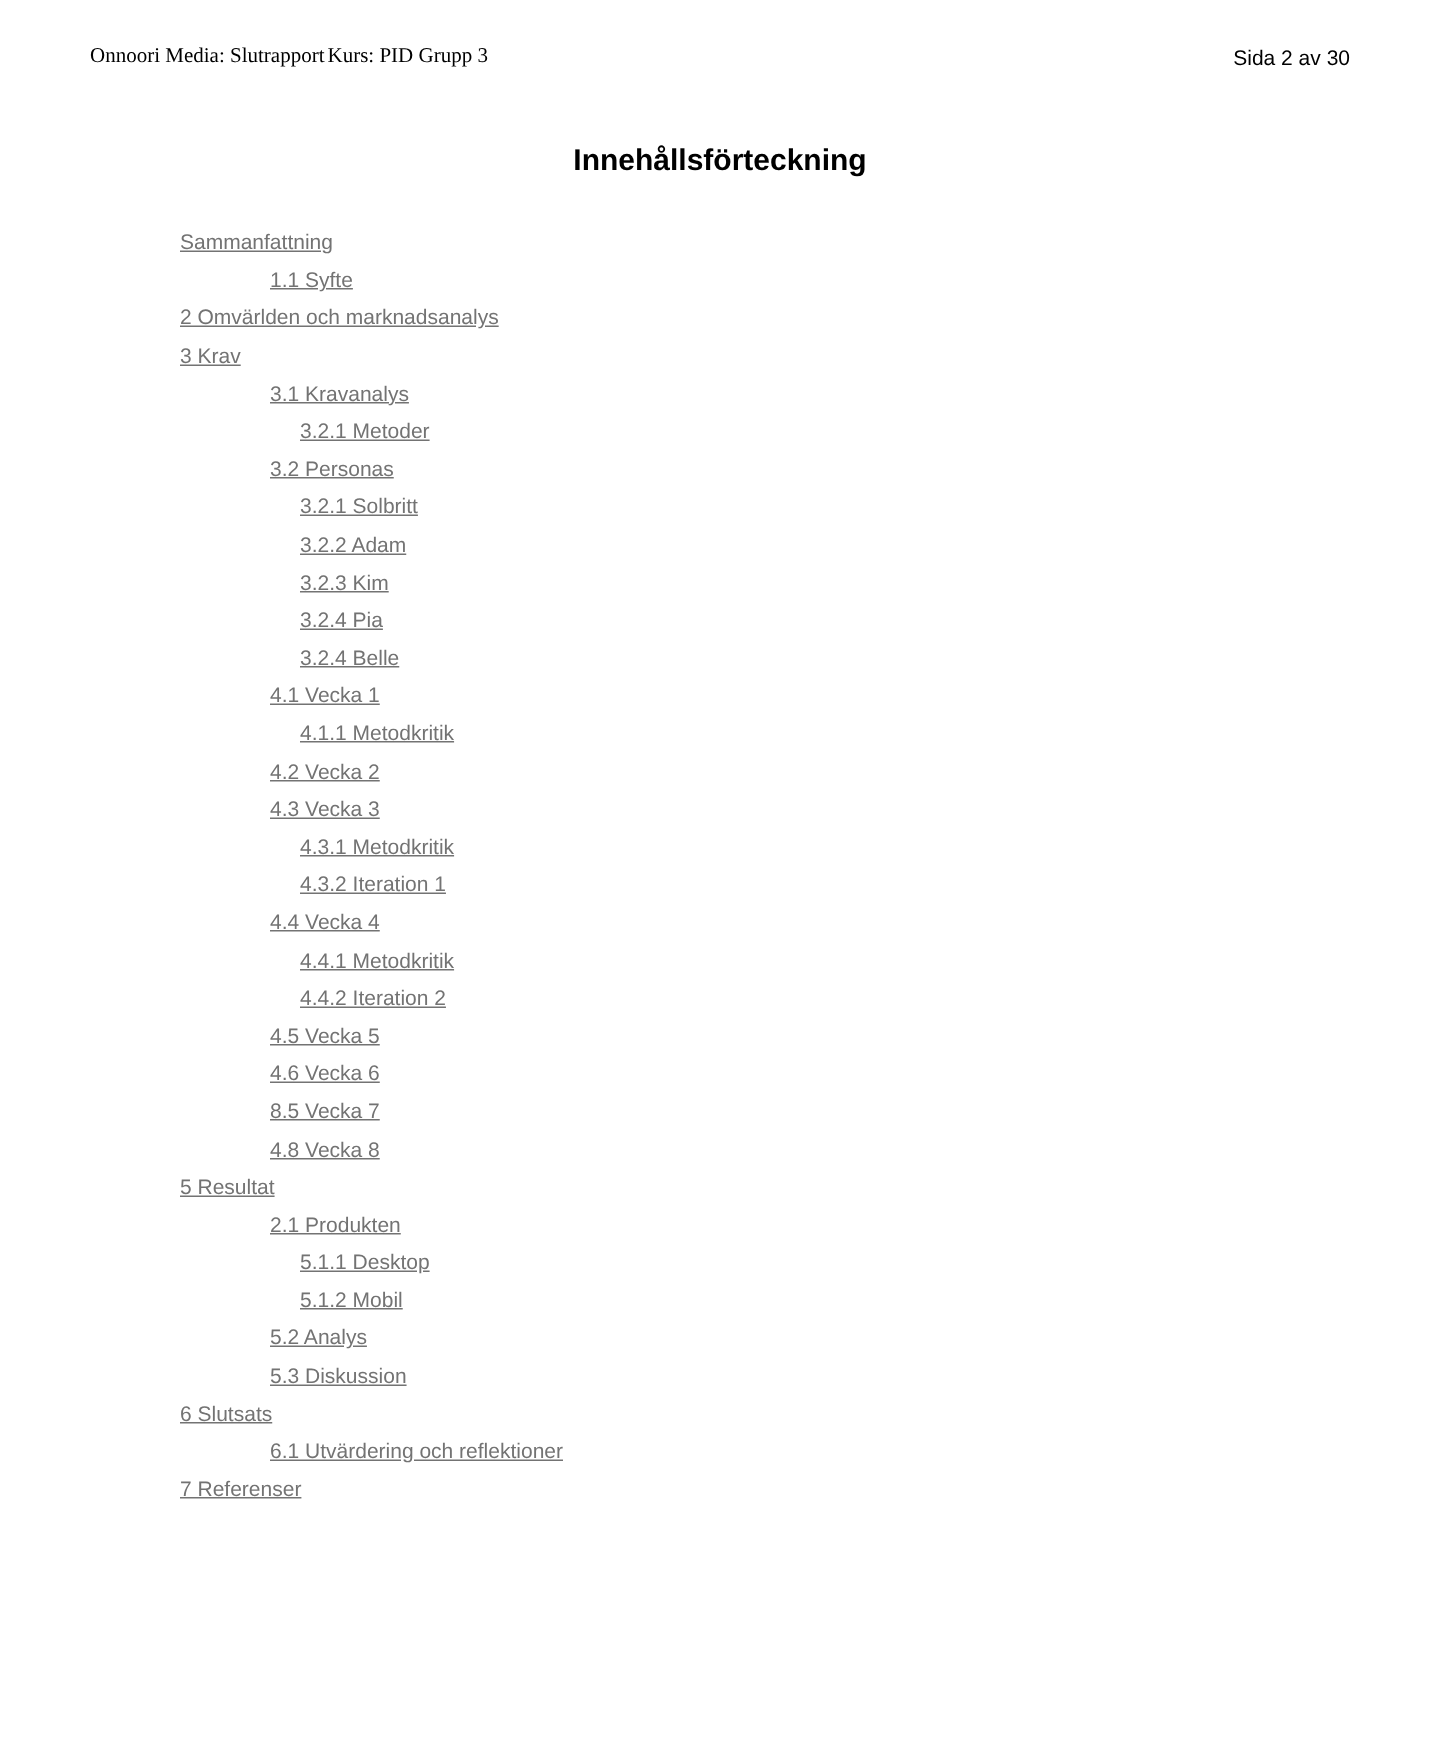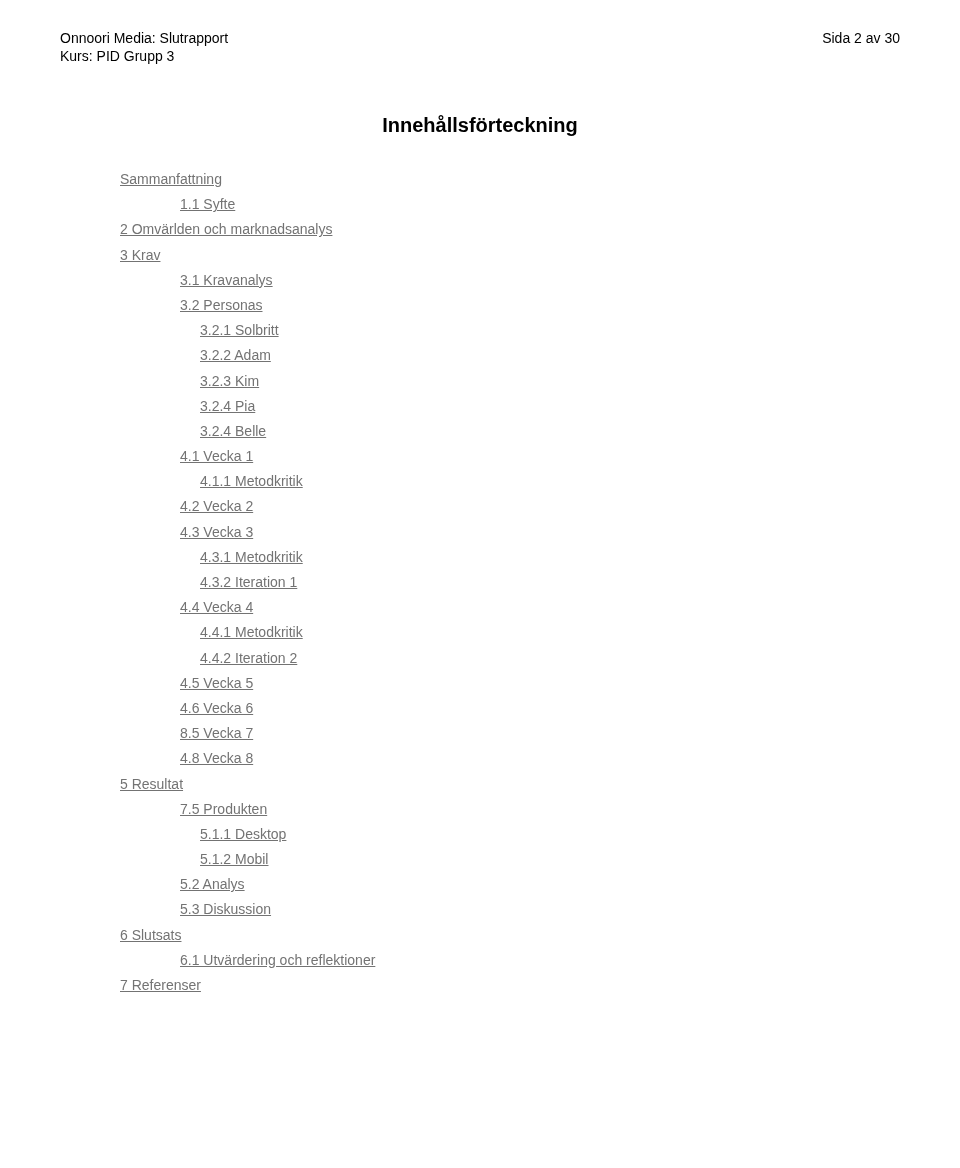--- a/index.html
+++ b/index.html
@@ -20,22 +20,23 @@
 
     .header {
       display: flex;
       justify-content: space-between;
       align-items: flex-start;
       margin-bottom: 10px;
     }
 
     .header-left {
       display: flex;
-      flex-direction: column;
+      flex-direction: row;
       gap: 2px;
+      font-family: Liberation Serif, serif;
     }
 
     .header-right {
       font-size: 14px;
     }
 
     .header-label {
       font-size: 14px;
     }
 
@@ -95,41 +96,42 @@
 </div>
 
 <h1 class="page-title">Innehållsförteckning</h1>
 
 <div class="toc" id="toc-container">
 <div class="toc-item level-0"><a href="#">Sammanfattning</a></div>
     <div class="toc-item level-1"><a href="#">1.1 Syfte</a></div>
     <div class="toc-item level-0"><a href="#">2 Omvärlden och marknadsanalys</a></div>
     <div class="toc-item level-0"><a href="#">3 Krav</a></div>
     <div class="toc-item level-1"><a href="#">3.1 Kravanalys</a></div>
+    <div class="toc-item level-2"><a href="#">3.2.1 Metoder</a></div>
     <div class="toc-item level-1"><a href="#">3.2 Personas</a></div>
     <div class="toc-item level-2"><a href="#">3.2.1 Solbritt</a></div>
     <div class="toc-item level-2"><a href="#">3.2.2 Adam</a></div>
     <div class="toc-item level-2"><a href="#">3.2.3 Kim</a></div>
     <div class="toc-item level-2"><a href="#">3.2.4 Pia</a></div>
     <div class="toc-item level-2"><a href="#">3.2.4 Belle</a></div>
     <div class="toc-item level-1"><a href="#">4.1 Vecka 1</a></div>
     <div class="toc-item level-2"><a href="#">4.1.1 Metodkritik</a></div>
     <div class="toc-item level-1"><a href="#">4.2 Vecka 2</a></div>
     <div class="toc-item level-1"><a href="#">4.3 Vecka 3</a></div>
     <div class="toc-item level-2"><a href="#">4.3.1 Metodkritik</a></div>
     <div class="toc-item level-2"><a href="#">4.3.2 Iteration 1</a></div>
     <div class="toc-item level-1"><a href="#">4.4 Vecka 4</a></div>
     <div class="toc-item level-2"><a href="#">4.4.1 Metodkritik</a></div>
     <div class="toc-item level-2"><a href="#">4.4.2 Iteration 2</a></div>
     <div class="toc-item level-1"><a href="#">4.5 Vecka 5</a></div>
     <div class="toc-item level-1"><a href="#">4.6 Vecka 6</a></div>
     <div class="toc-item level-1"><a href="#">8.5 Vecka 7</a></div>
     <div class="toc-item level-1"><a href="#">4.8 Vecka 8</a></div>
     <div class="toc-item level-0"><a href="#">5 Resultat</a></div>
-    <div class="toc-item level-1"><a href="#">7.5 Produkten</a></div>
+    <div class="toc-item level-1"><a href="#">2.1 Produkten</a></div>
     <div class="toc-item level-2"><a href="#">5.1.1 Desktop</a></div>
     <div class="toc-item level-2"><a href="#">5.1.2 Mobil</a></div>
     <div class="toc-item level-1"><a href="#">5.2 Analys</a></div>
     <div class="toc-item level-1"><a href="#">5.3 Diskussion</a></div>
     <div class="toc-item level-0"><a href="#">6 Slutsats</a></div>
     <div class="toc-item level-1"><a href="#">6.1 Utvärdering och reflektioner</a></div>
     <div class="toc-item level-0"><a href="#">7 Referenser</a></div>
   </div>
 
 </body></html>

